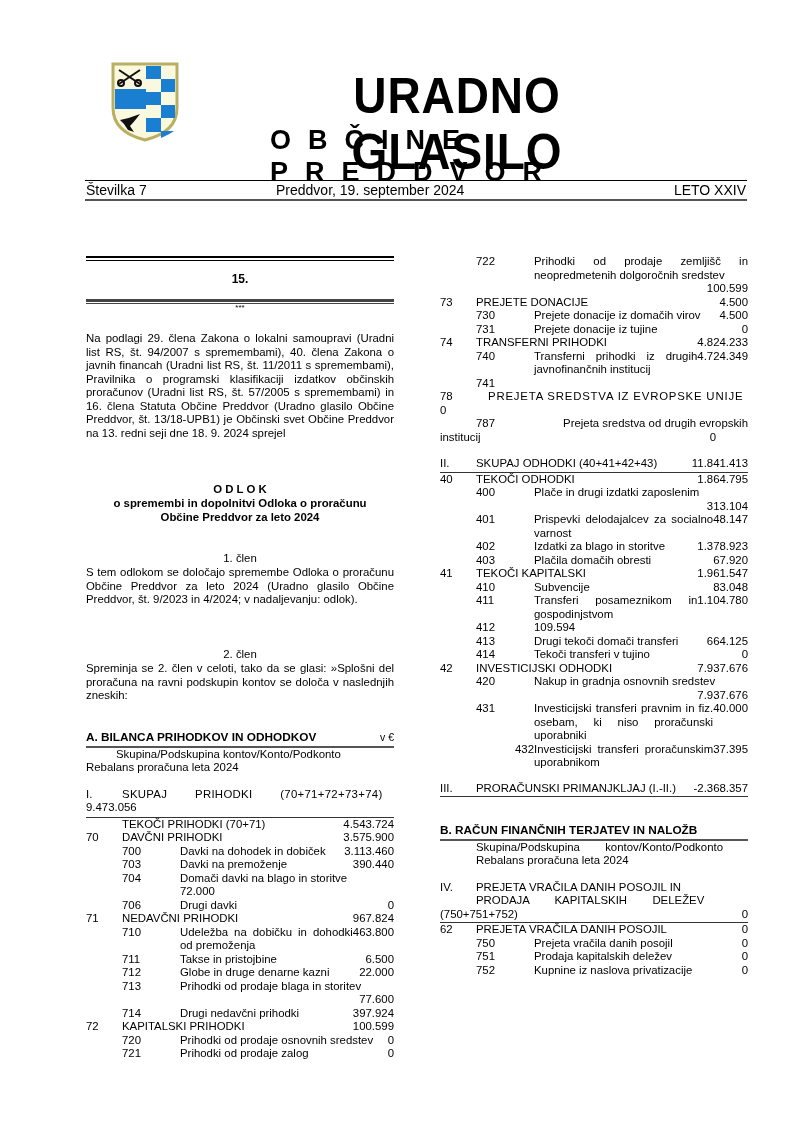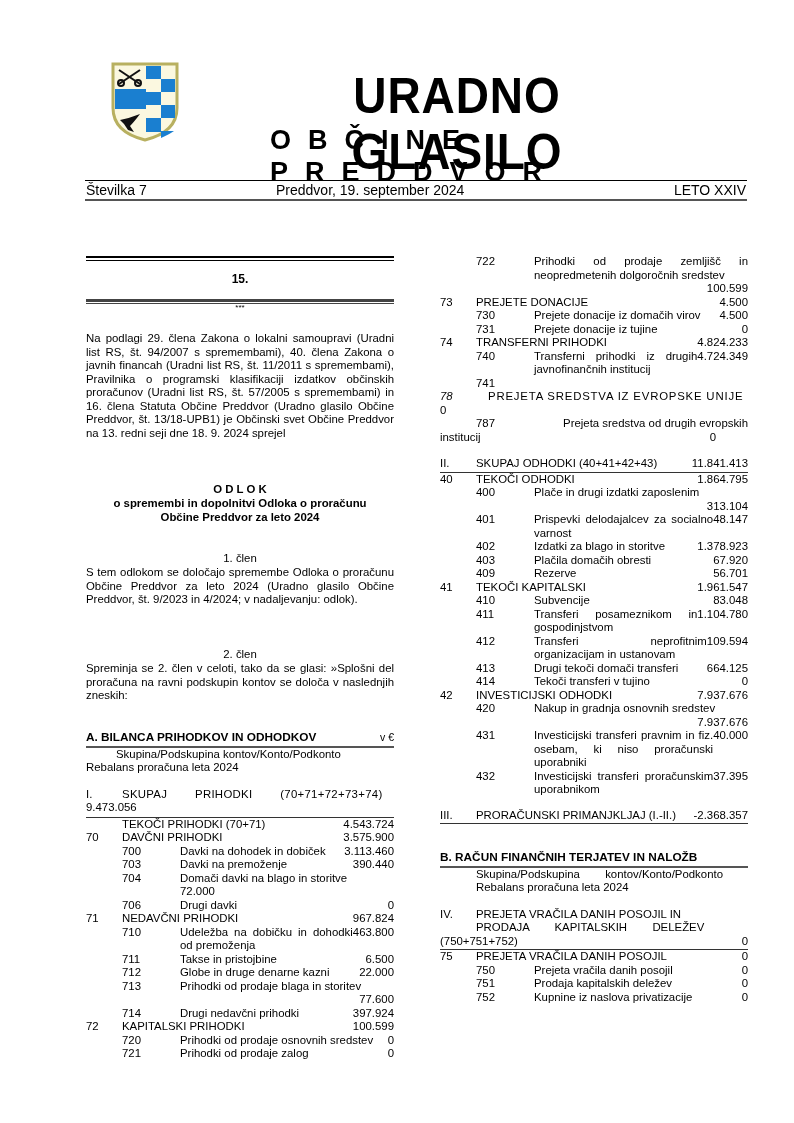--- a/index.html
+++ b/index.html
@@ -219,21 +219,21 @@
         <span style="width: 58px; flex: 0 0 auto;">740</span>
         <span class="lbl" style="text-align: justify;">Transferni prihodki iz drugih javnofinančnih institucij</span>
         <span class="val">4.724.349</span>
       </div>
       <div class="row">
         <span class="k"></span>
         <span style="width: 58px; flex: 0 0 auto;">741</span>
       </div>
     </div>
   <div class="row">
-    <span class="k" style="width:48px;font-style:italic;">78</span>
+    <span class="k" style="width:48px;">78</span>
     <span class="lbl" style="letter-spacing:0.8px;">PREJETA SREDSTVA IZ EVROPSKE UNIJE</span>
   </div>
   <div>0</div>
   <div class="row">
     <span style="width:36px; flex:none;"></span>
     <span style="width:70px; flex:none;">787</span>
     <span class="lbl" style="text-align:right;">Prejeta sredstva od drugih evropskih</span>
   </div>
   <div class="row">
     <span class="lbl">institucij</span>
@@ -269,46 +269,39 @@
         <span class="lbl">Izdatki za blago in storitve</span>
         <span class="val">1.378.923</span>
       </div>
       <div class="row">
         <span class="k"></span>
         <span style="width: 58px; flex: 0 0 auto;">403</span>
         <span class="lbl">Plačila domačih obresti</span>
         <span class="val">67.920</span>
       </div>
       <div class="row">
-        <span class="k"></span>
-        <span style="width: 58px; flex: 0 0 auto;">409</span>
-        <span class="lbl">Rezerve</span>
-        <span class="val">56.701</span>
-      </div>
-      <div class="row">
         <span class="k">41</span>
         <span class="lbl">TEKOČI KAPITALSKI</span>
         <span class="val">1.961.547</span>
       </div>
       <div class="row">
         <span class="k"></span>
         <span style="width: 58px; flex: 0 0 auto;">410</span>
         <span class="lbl">Subvencije</span>
         <span class="val">83.048</span>
       </div>
       <div class="row">
         <span class="k"></span>
         <span style="width: 58px; flex: 0 0 auto;">411</span>
         <span class="lbl" style="text-align: justify;">Transferi posameznikom in gospodinjstvom</span>
         <span class="val">1.104.780</span>
       </div>
       <div class="row">
         <span class="k"></span>
         <span style="width: 58px; flex: 0 0 auto;">412</span>
-        <span class="lbl" style="text-align: justify;">Transferi neprofitnim organizacijam in ustanovam</span>
         <span class="val">109.594</span>
       </div>
       <div class="row">
         <span class="k"></span>
         <span style="width: 58px; flex: 0 0 auto;">413</span>
         <span class="lbl">Drugi tekoči domači transferi</span>
         <span class="val">664.125</span>
       </div>
       <div class="row">
         <span class="k"></span>
@@ -327,21 +320,21 @@
         <span class="lbl" style="text-align: justify;"><span>Nakup in gradnja osnovnih sredstev</span><div style="text-align: right;">7.937.676</div></span>
       </div>
       <div class="row">
         <span class="k"></span>
         <span style="width: 58px; flex: 0 0 auto;">431</span>
         <span class="lbl" style="text-align: justify;">Investicijski transferi pravnim in fiz. osebam, ki niso proračunski uporabniki</span>
         <span class="val">40.000</span>
       </div>
       <div class="row">
         <span class="k"></span>
-        <span style="width: 58px; flex: 0 0 auto;">432</span>
+        <span style="width: 58px; flex: 0 0 auto; text-align: right;">432</span>
         <span class="lbl" style="text-align: justify;">Investicijski transferi proračunskim uporabnikom</span>
         <span class="val">37.395</span>
       </div>
     </div>
   <div style="height:12px;"></div>
   <div class="row">
     <span class="k">III.</span>
     <span class="lbl">PRORAČUNSKI PRIMANJKLJAJ (I.-II.)</span>
     <span class="val">-2.368.357</span>
   </div>
@@ -360,21 +353,21 @@
     <span class="k"></span>
     <span class="lbl" style="white-space:pre;">PRODAJA        KAPITALSKIH        DELEŽEV</span>
   </div>
   <div class="row">
     <span class="lbl">(750+751+752)</span>
     <span class="val">0</span>
   </div>
   <div class="hr1" style="margin-top:1px;"></div>
   <div id="rowsB">
       <div class="row">
-        <span class="k">75</span>
+        <span class="k">62</span>
         <span class="lbl">PREJETA VRAČILA DANIH POSOJIL</span>
         <span class="val">0</span>
       </div>
       <div class="row">
         <span class="k"></span>
         <span style="width: 58px; flex: 0 0 auto;">750</span>
         <span class="lbl">Prejeta vračila danih posojil</span>
         <span class="val">0</span>
       </div>
       <div class="row">

